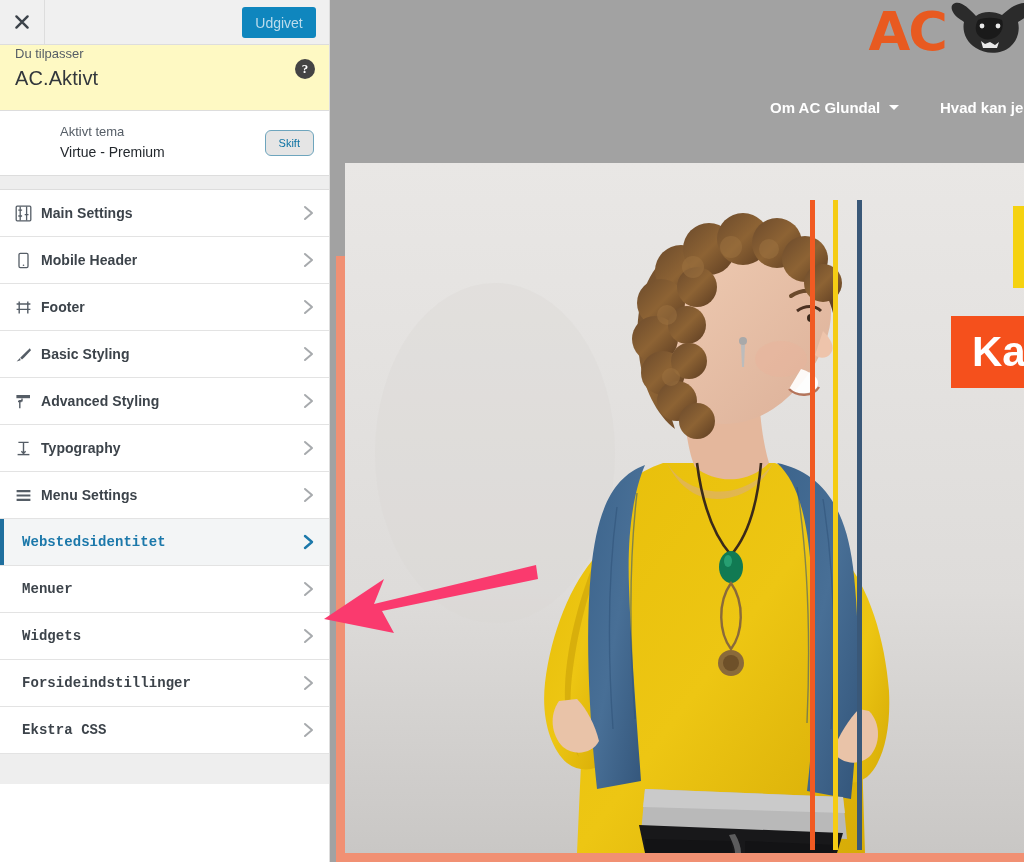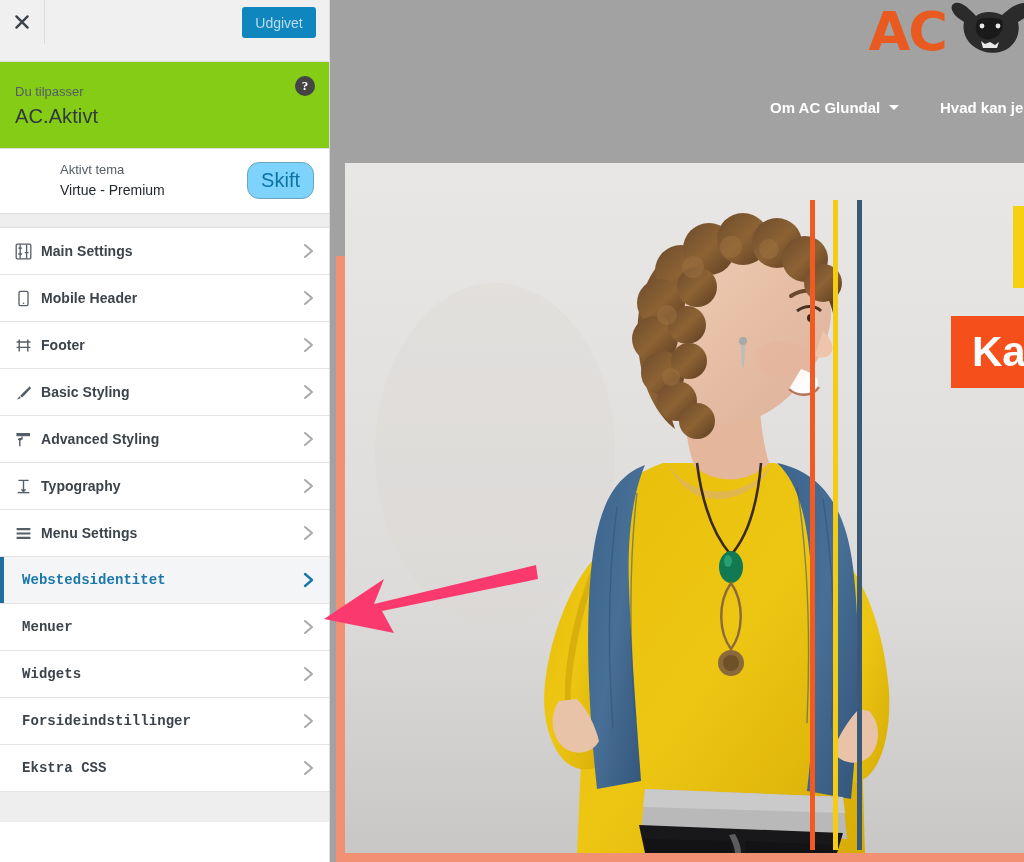--- a/index.html
+++ b/index.html
@@ -16,21 +16,21 @@
     position: absolute; left: 0; top: 0;
     width: 330px; height: 862px;
     background: #fff;
     border-right: 1px solid #ddd;
     z-index: 10;
     overflow: hidden;
   }
 
   
   .cz-header {
-    height: 62px; background: #f0f0f0;
+    height: 45px; background: #f0f0f0;
     border-bottom: 1px solid #dddddd;
     display: flex; align-items: stretch;
     position: relative;
     flex-direction: column;
   }
   .cz-close {
     width: 45px; height: 44px;
     display: flex; align-items: center; justify-content: center;
     border-right: 1px solid #dddddd;
     background: #f0f0f0;
@@ -45,24 +45,24 @@
     border: none; border-radius: 3px;
     color: #bcdcec;
     font-size: 14px;
     font-family: "Liberation Sans", sans-serif;
     padding: 0 12px;
     cursor: default;
   }
 
   
   .cz-title-sec {
-    padding: 21px 15px 18px 15px;
+    padding: 0 15px 18px 15px;
     border-bottom: 1px solid #dddddd;
     position: relative;
-    background:#84cc16;
+    background:#fef9c3;
   }
   .cz-title-small {
     font-size: 13px; color: #555d66; line-height: 18px;
   }
   .cz-title-big {
     font-size: 20px; color: #32373c; font-weight: 400;
     line-height: 28px; margin-top: 1px;
     letter-spacing: .1px;
   }
   .cz-help {
@@ -78,25 +78,25 @@
   .cz-theme-sec {
     padding: 12px 15px 13px 15px;
     border-bottom: 1px solid #dddddd;
     display: flex; align-items: center;
     background:#fff;
   }
   .cz-theme-text { flex: 1; margin-left: 45px; }
   .cz-theme-label { font-size: 13px; color: #555d66; line-height: 18px; }
   .cz-theme-name { font-size: 14px; color: #23282d; font-weight: normal; line-height: 20px; margin-top: 1px; }
   .cz-switch-btn {
-    background: #7dd3fc;
+    background: #e5e5e5;
     border: 1px solid #6ea5bd;
-    border-radius: 12px;
+    border-radius: 6px;
     color: #0e73a3;
-    font-size: 20px;
+    font-size: 11px;
     padding: 6px 13px;
     cursor: pointer;
     font-family: "Liberation Sans", sans-serif;
   }
 
   
   .cz-gap { height: 14px; background: #eeeeee; border-bottom: 1px solid #ddd; }
   .cz-list { background: #fff; }
   .cz-row {
     position: relative;

